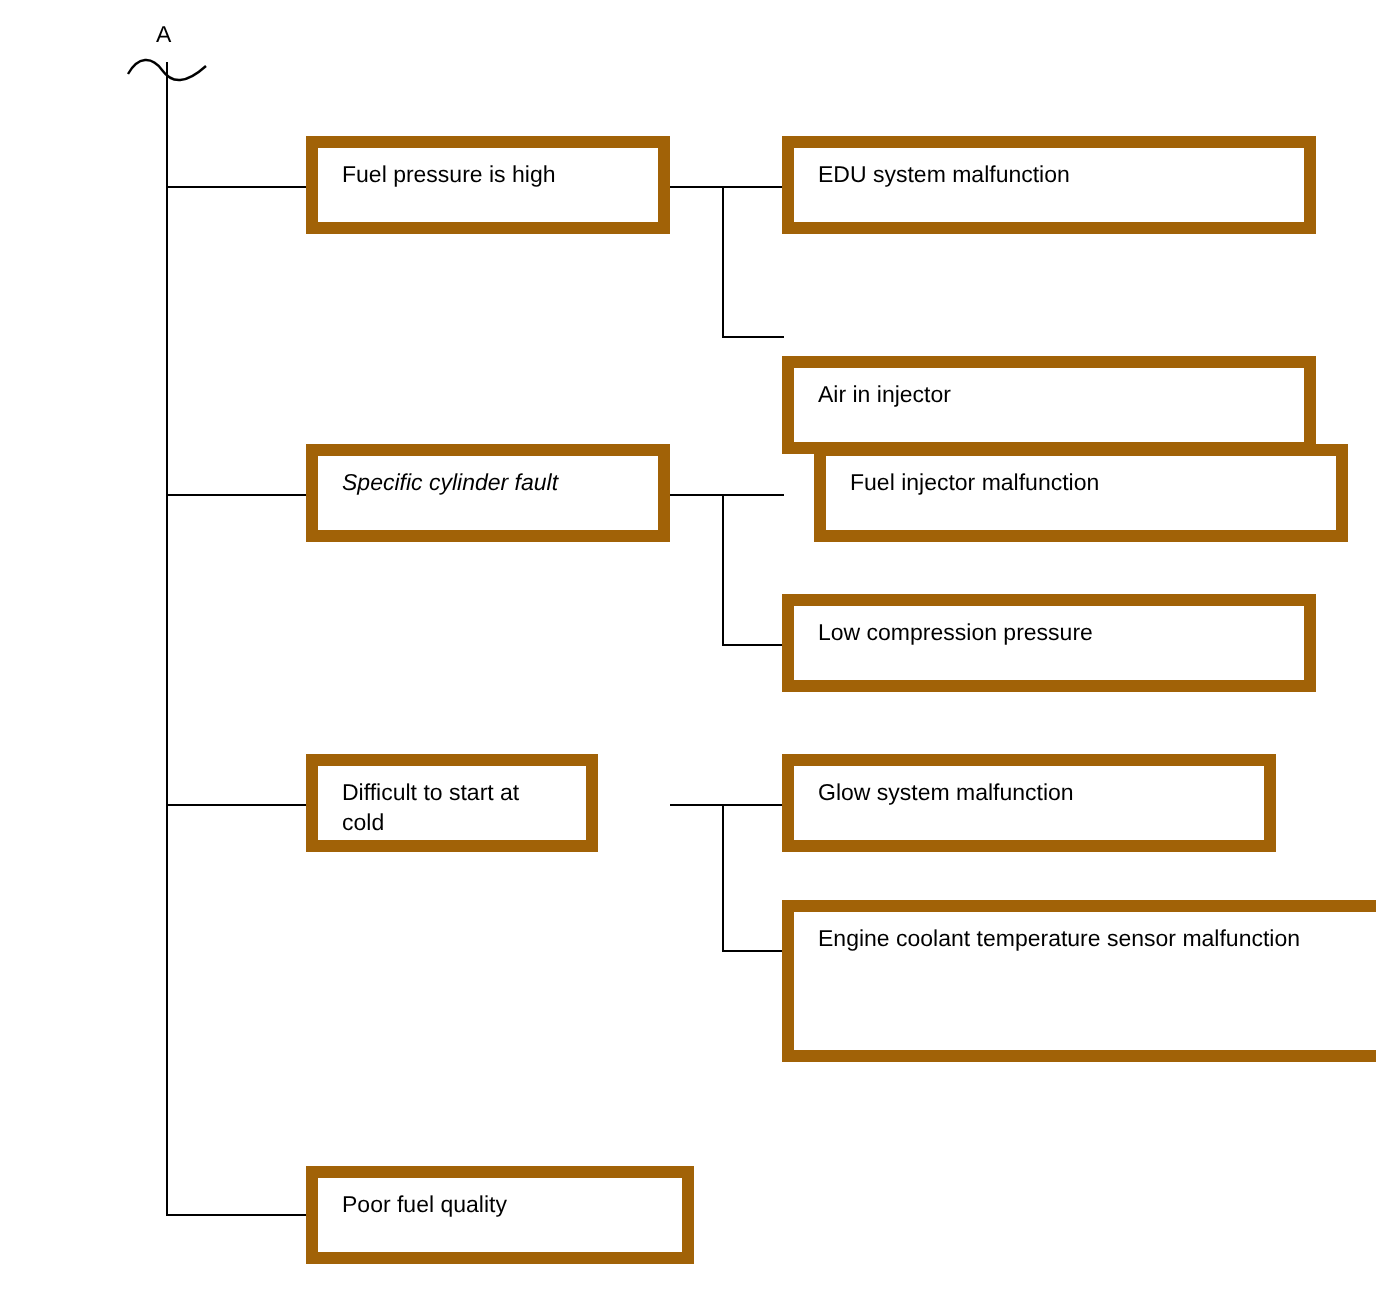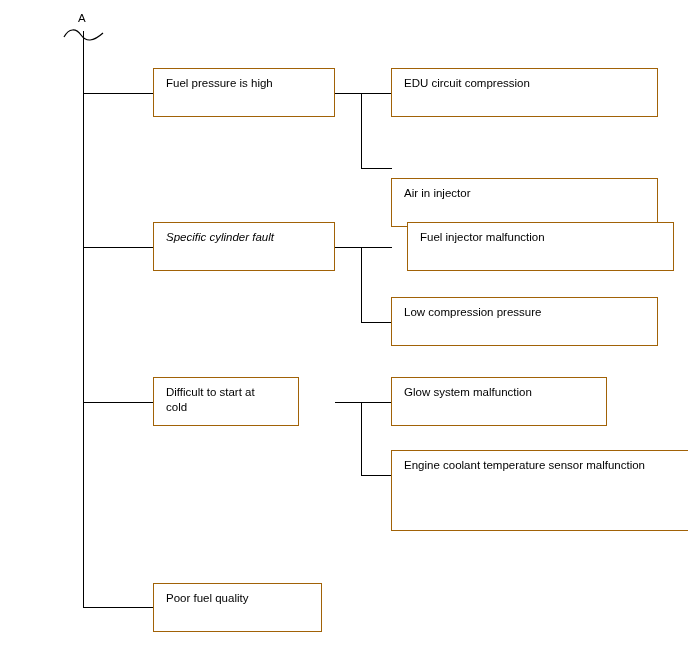--- a/index.html
+++ b/index.html
@@ -10,21 +10,21 @@
   #canvas{
     position:relative;
     width:688px;
     height:658px;
     background:#ffffff;
     overflow:hidden;
   }
   .node{
     position:absolute;
     box-sizing:border-box;
-    border:1px solid #a16207;
+    border:6px solid #a16207;
     background:#ffffff;
     color:#000000;
     font-size:11.5px;
     line-height:15px;
     padding-top:7px;
     padding-left:12px;
     padding-right:24px;
     white-space:pre-line;
   }
   .line{
@@ -65,21 +65,21 @@
   <div class="line hline" style="left:83px;top:93px;width:71px;"></div>
 
   <div class="node" style="left:153px;top:68px;width:182px;height:49px;">Fuel pressure is high</div>
 
   <div class="line hline" style="left:335px;top:93px;width:57px;"></div>
 
   <div class="line vline" style="left:361px;top:93px;height:76px;"></div>
 
   <div class="line hline" style="left:361px;top:168px;width:31px;"></div>
 
-  <div class="node" style="left:391px;top:68px;width:267px;height:49px;">EDU circuit compression</div>
+  <div class="node" style="left:391px;top:68px;width:267px;height:49px;">EDU system malfunction</div>
 
   <div class="node" style="left:391px;top:143px;width:267px;height:49px;margin-top:35px;">Air in injector</div>
 
   <div class="line hline" style="left:83px;top:247px;width:71px;"></div>
 
   <div class="node" style="left:153px;top:222px;width:182px;height:49px;font-style:italic;">Specific cylinder fault</div>
 
   <div class="line hline" style="left:335px;top:247px;width:57px;"></div>
 
   <div class="line vline" style="left:361px;top:247px;height:76px;"></div>
@@ -93,21 +93,21 @@
   <div class="line hline" style="left:83px;top:402px;width:71px;"></div>
 
   <div class="node" style="left:153px;top:377px;width:146px;height:49px;">Difficult to start at cold</div>
 
   <div class="line hline" style="left:335px;top:402px;width:57px;"></div>
 
   <div class="line vline" style="left:361px;top:402px;height:74px;"></div>
 
   <div class="line hline" style="left:361px;top:475px;width:31px;"></div>
 
-  <div class="node" style="left:391px;top:377px;width:216px;height:49px;">Glow system malfunction</div>
+  <div class="node" style="left:391px;top:377px;width:247px;height:49px;">Glow system malfunction</div>
 
   <div class="node" style="left:391px;top:450px;width:309px;height:81px;">Engine coolant temperature sensor malfunction</div>
 
   <div class="line hline" style="left:83px;top:607px;width:71px;"></div>
 
-  <div class="node" style="left:153px;top:583px;width:169px;height:49px;">Poor fuel quality</div>
+  <div class="node" style="left:153px;top:583px;width:194px;height:49px;">Poor fuel quality</div>
 
 </div>
 
 </body></html>

